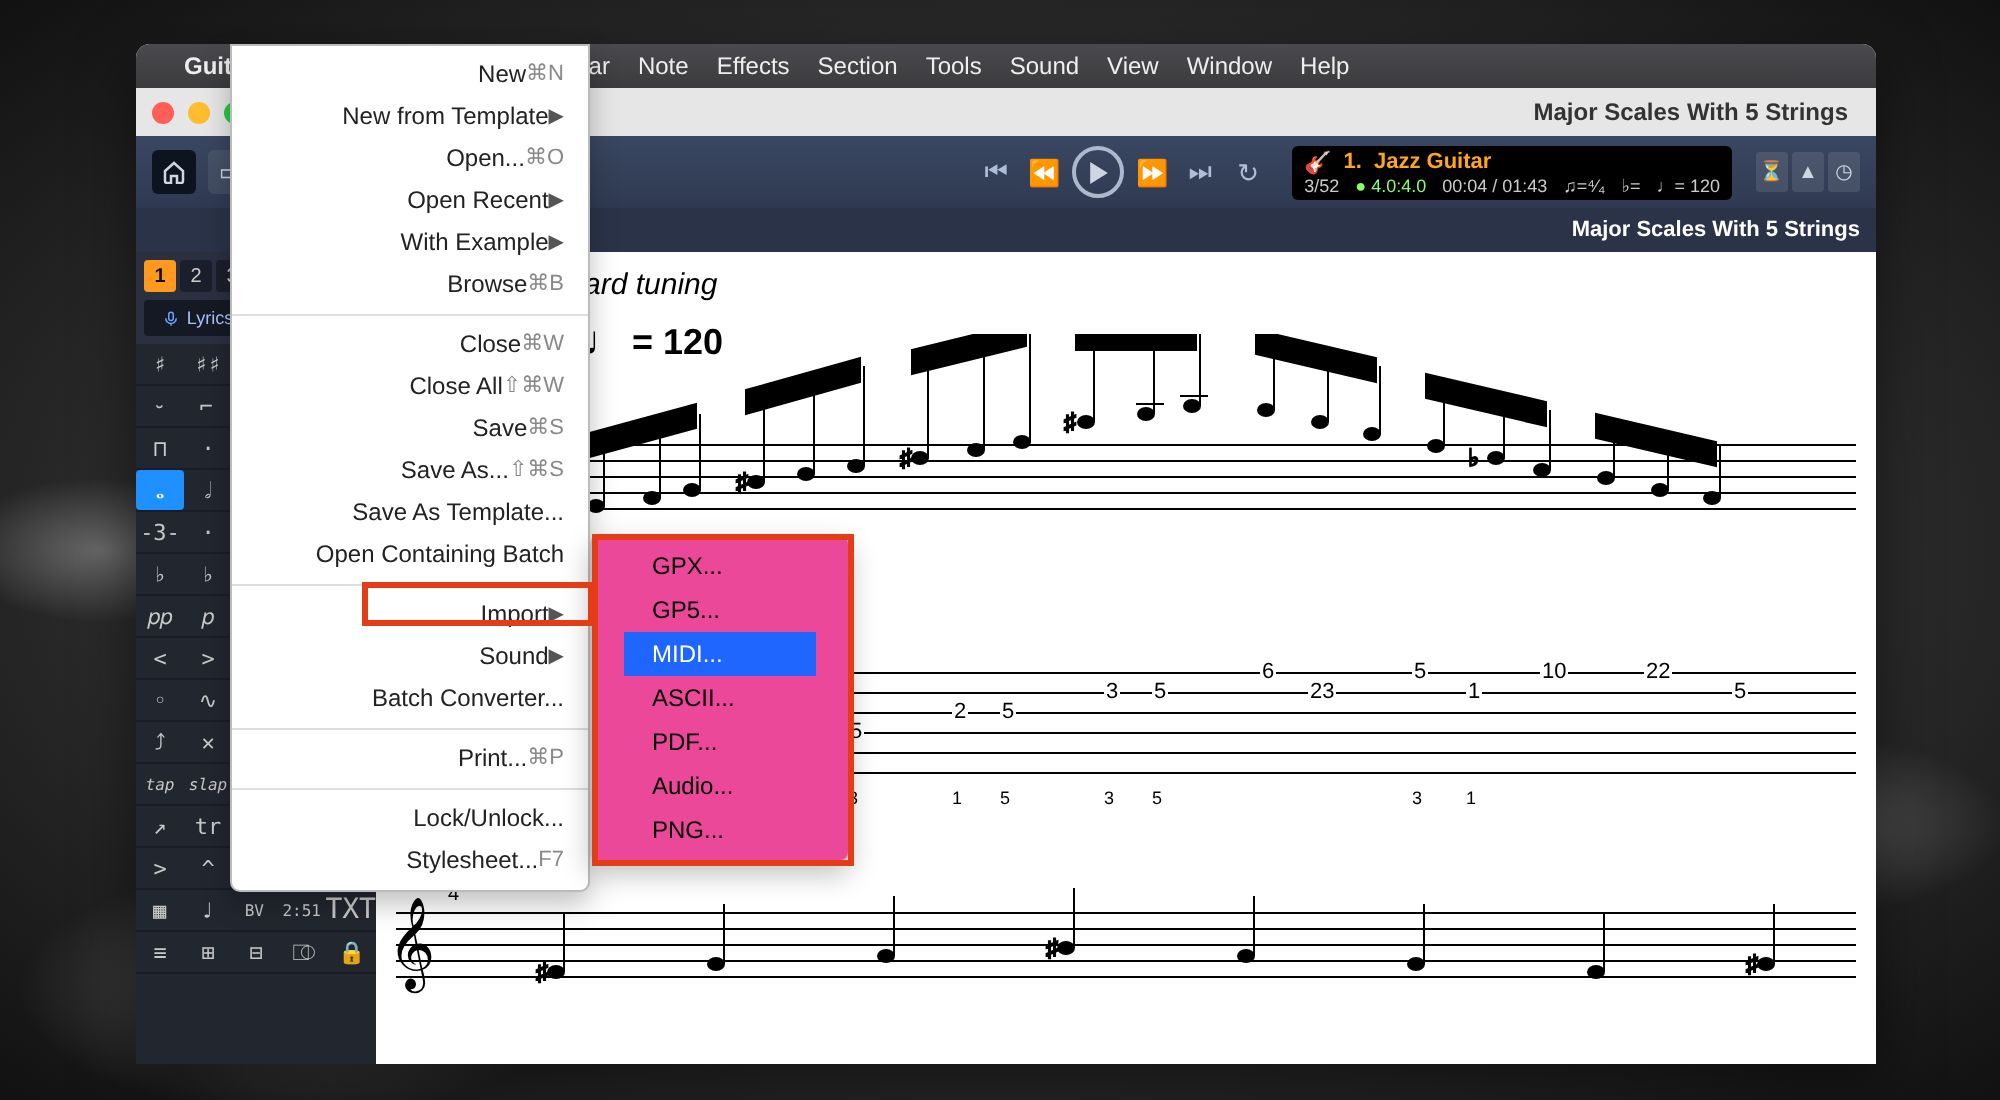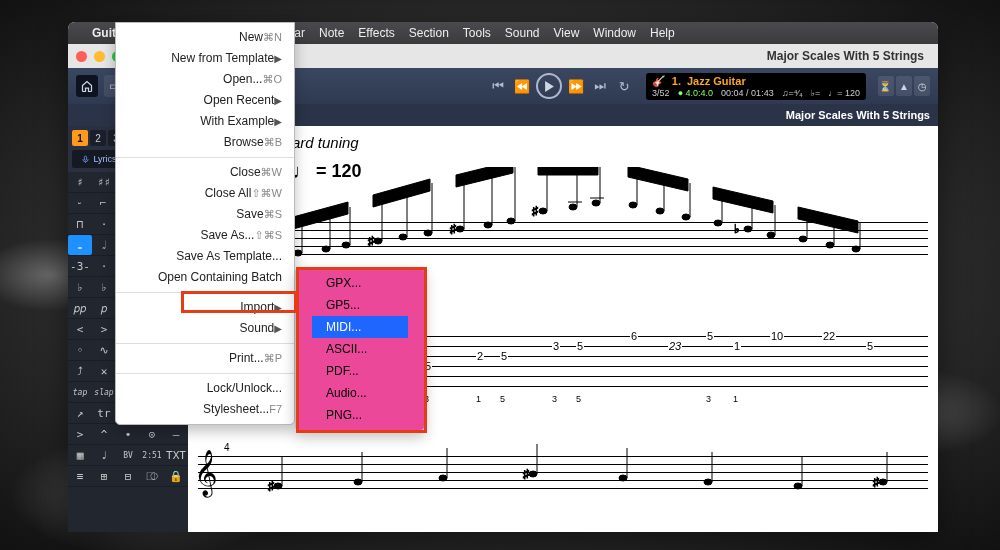--- a/index.html
+++ b/index.html
@@ -275,21 +275,21 @@
             <div class="pcell">^</div>
             <div class="pcell">•</div>
             <div class="pcell">⊙</div>
             <div class="pcell">—</div>
           </div>
         <div class="prow">
             <div class="pcell">▦</div>
             <div class="pcell">♩</div>
             <div class="pcell" style="font-size:8px">BV</div>
             <div class="pcell" style="font-size:8px">2:51</div>
-            <div class="pcell" style="font-size:11px">TXT</div>
+            <div class="pcell" style="font-size:14px">TXT</div>
           </div>
         <div class="prow">
             <div class="pcell">≡</div>
             <div class="pcell">⊞</div>
             <div class="pcell">⊟</div>
             <div class="pcell">⎄</div>
             <div class="pcell">🔒</div>
           </div>
       </div>
     </div>
@@ -397,21 +397,21 @@
 A
 B</div>
         <div id="tabnums">
             <div class="tabnum" style="left: 197px; top: 24px;">4</div>
             <div class="tabnum" style="left: 226px; top: 24px;">5</div>
             <div class="tabnum" style="left: 278px; top: 14px;">2</div>
             <div class="tabnum" style="left: 302px; top: 14px;">5</div>
             <div class="tabnum" style="left: 354px; top: 4px;">3</div>
             <div class="tabnum" style="left: 378px; top: 4px;">5</div>
             <div class="tabnum" style="left: 432px; top: -6px;">6</div>
-            <div class="tabnum" style="left: 470px; top: 4px; font-style: italic;">23</div>
+            <div class="tabnum" style="left: 456px; top: 4px;">23</div>
             <div class="tabnum" style="left: 508px; top: -6px;">5</div>
             <div class="tabnum" style="left: 535px; top: 4px;">1</div>
             <div class="tabnum" style="left: 572px; top: -6px;">10</div>
             <div class="tabnum" style="left: 624px; top: -6px;">22</div>
             <div class="tabnum" style="left: 668px; top: 4px;">5</div>
           </div>
         <div id="fingerings" style="position:absolute;top:58px;left:0;right:0;">
             <div class="fingering" style="left: 197px; position: absolute;">1</div>
             <div class="fingering" style="left: 226px; position: absolute;">3</div>
             <div class="fingering" style="left: 278px; position: absolute;">1</div>
@@ -511,20 +511,23 @@
     </div>
     <div class="dd-sep"></div>
     <div class="dd-item">
       <span>Import</span>
       <span class="arrow">▶</span>
     </div>
     <div class="dd-item">
       <span>Sound</span>
       <span class="arrow">▶</span>
     </div>
+    <div class="dd-item">
+      <span>Batch Converter...</span>
+    </div>
     <div class="dd-sep"></div>
     <div class="dd-item">
       <span>Print...</span>
       <span class="sc">⌘P</span>
     </div>
     <div class="dd-sep"></div>
     <div class="dd-item">
       <span>Lock/Unlock...</span>
     </div>
     <div class="dd-item">

